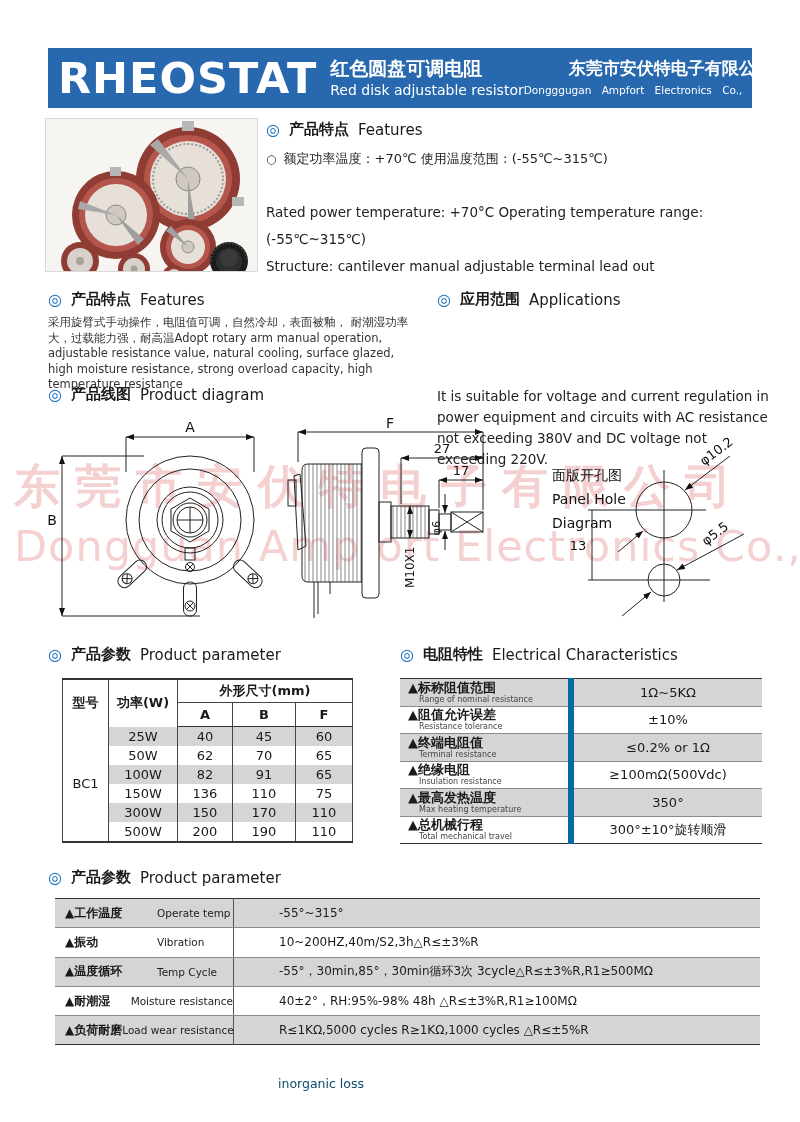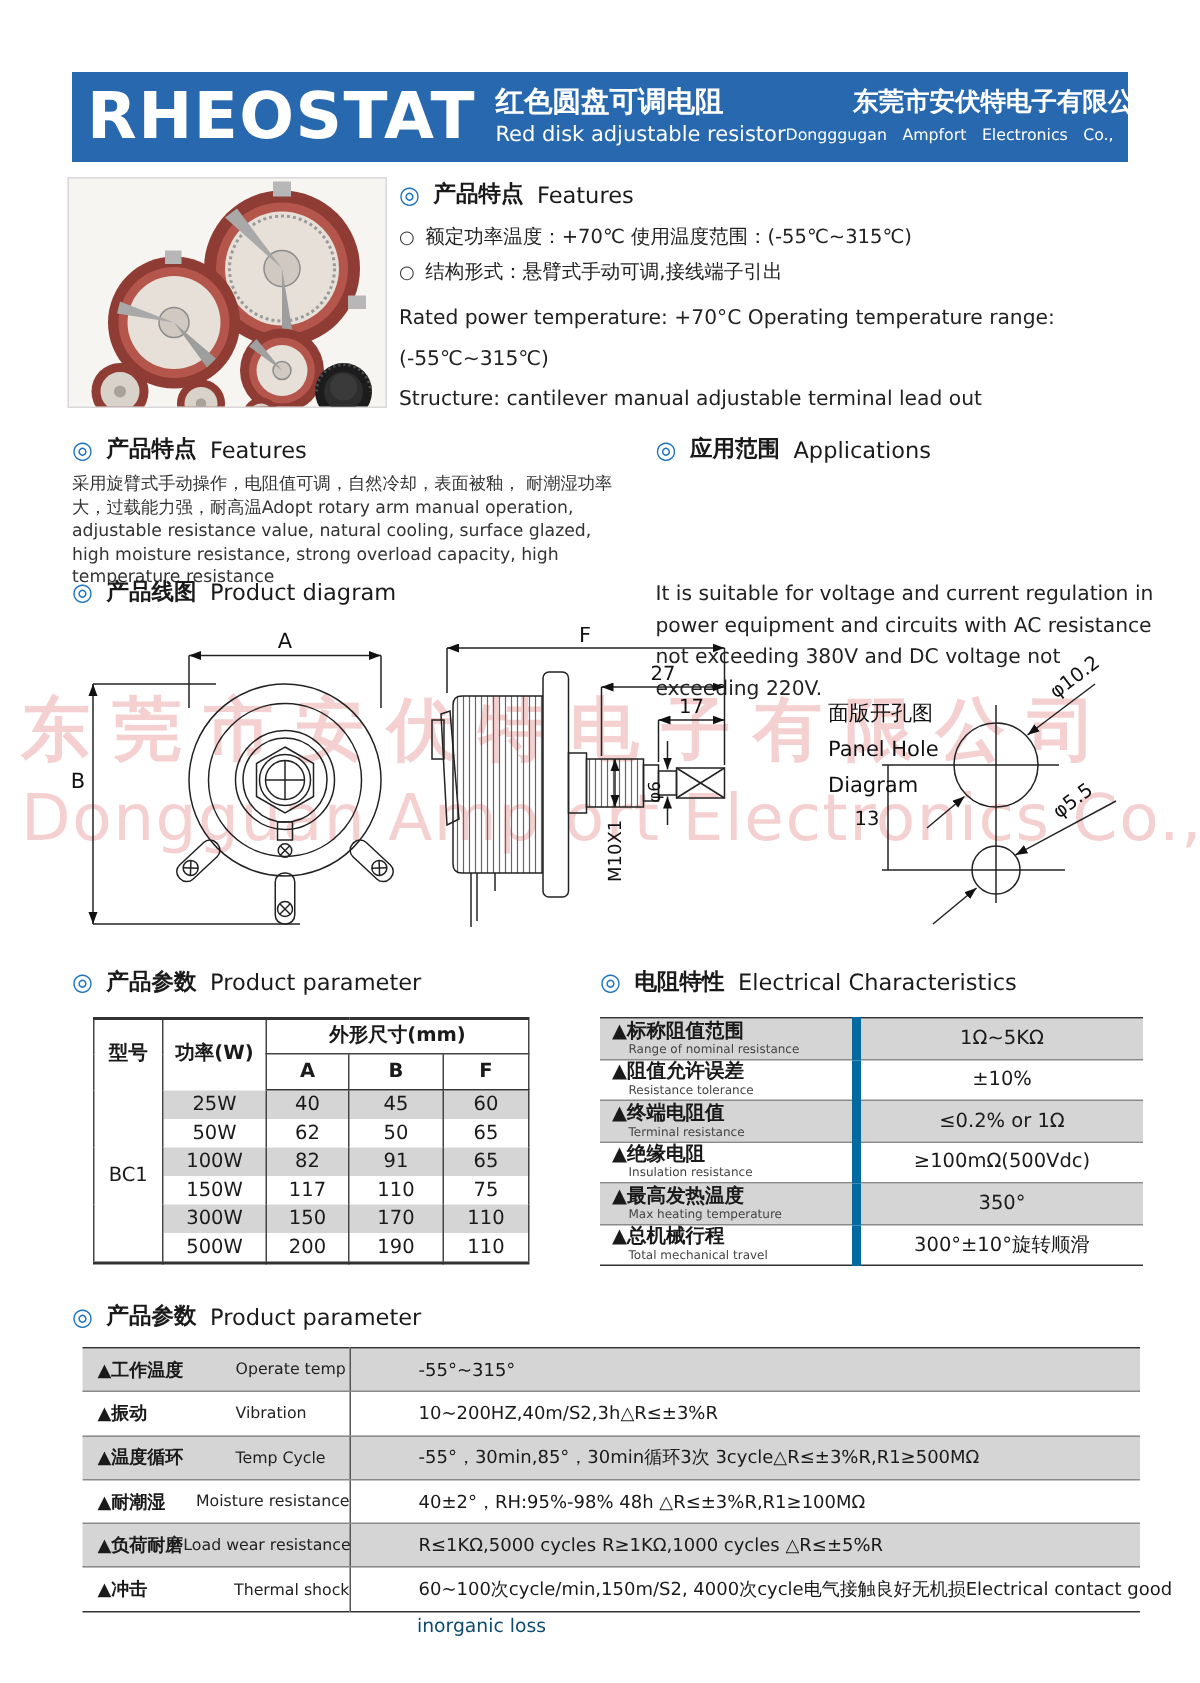--- a/index.html
+++ b/index.html
@@ -149,21 +149,20 @@
     </svg>
   </div>
 
   <div class="sec" style="left:266px;top:120px;">
     <span class="sec-icon">◎</span>
     <span class="sec-cn">产品特点</span>
     <span class="sec-en">Features</span>
   </div>
   <div class="feat-bullets">
     <div><span class="mark">○</span><span>额定功率温度：+70℃    使用温度范围：(-55℃~315℃)</span></div>
-    <div><span class="mark">○</span><span>结构形式：悬臂式手动可调,接线端子引出</span></div>
   </div>
   <div class="feat-en">
     <div>Rated power temperature: +70°C  Operating temperature range: (-55℃~315℃)</div>
     <div>Structure: cantilever manual adjustable  terminal lead out</div>
   </div>
 
   <div class="sec" style="left:48px;top:290px;">
     <span class="sec-icon">◎</span>
     <span class="sec-cn">产品特点</span>
     <span class="sec-en">Features</span>
@@ -329,32 +328,32 @@
     <tr>
       <td rowspan="6">BC1</td>
       <td class="g">25W</td>
       <td class="g">40</td>
       <td class="g">45</td>
       <td class="g">60</td>
     </tr>
     <tr>
       <td>50W</td>
       <td>62</td>
-      <td>50</td>
+      <td>70</td>
       <td>65</td>
     </tr>
     <tr>
       <td class="g">100W</td>
       <td class="g">82</td>
       <td class="g">91</td>
       <td class="g">65</td>
     </tr>
     <tr>
       <td>150W</td>
-      <td>117</td>
+      <td>136</td>
       <td>110</td>
       <td>75</td>
     </tr>
     <tr>
       <td class="g">300W</td>
       <td class="g">150</td>
       <td class="g">170</td>
       <td class="g">110</td>
     </tr>
     <tr>
@@ -465,26 +464,17 @@
     </tr>
     <tr class="g">
       <td class="lab">
             <div class="in">
               <span class="cn"><span>▲</span><span>负荷耐磨</span></span>
               <span class="en">Load wear resistance</span>
             </div>
           </td>
       <td class="val">R≤1KΩ,5000 cycles R≥1KΩ,1000 cycles △R≤±5%R</td>
     </tr>
-    <tr>
-      <td class="lab">
-            <div class="in">
-              <span class="cn"><span>▲</span><span>冲击</span></span>
-              <span class="en">Thermal shock</span>
-            </div>
-          </td>
-      <td class="val">60~100次cycle/min,150m/S2, 4000次cycle电气接触良好无机损Electrical contact good</td>
-    </tr>
   </tbody>
     </table>
   <div class="spill">inorganic loss</div>
 
 </div>
 
 </body></html>

